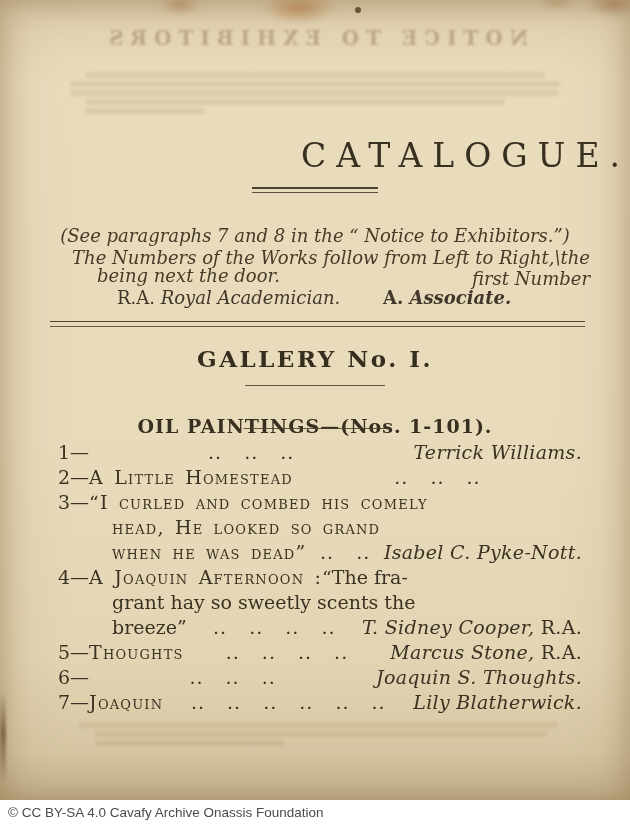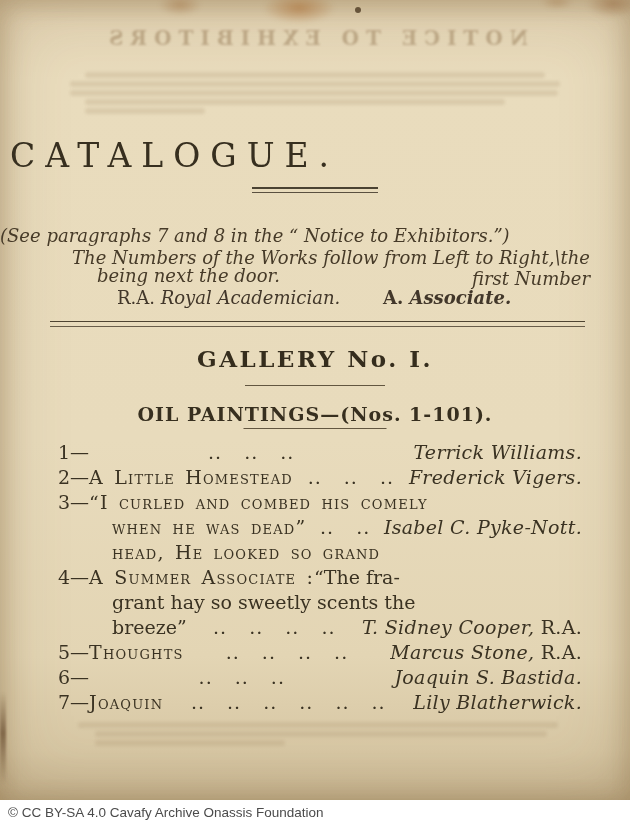--- a/index.html
+++ b/index.html
@@ -37,51 +37,51 @@
   .spot{position:absolute;border-radius:50%;filter:blur(2px);}
   .spot-a{left:262px;top:-8px;width:74px;height:32px;background:radial-gradient(ellipse at center,rgba(164,100,40,.55),rgba(164,100,40,0) 70%);}
   .spot-b{left:158px;top:-6px;width:44px;height:22px;background:radial-gradient(ellipse at center,rgba(150,95,45,.38),rgba(150,95,45,0) 70%);}
   .spot-c{left:586px;top:-10px;width:54px;height:28px;background:radial-gradient(ellipse at center,rgba(140,90,45,.45),rgba(140,90,45,0) 70%);}
   .spot-d{left:540px;top:-6px;width:34px;height:16px;background:radial-gradient(ellipse at center,rgba(150,100,50,.3),rgba(150,100,50,0) 70%);}
   .spot-dot{left:355px;top:7px;width:6px;height:6px;background:#55422a;border-radius:50%;filter:blur(.4px);opacity:.85;}
   .left-streak{position:absolute;left:0;top:692px;width:6px;height:92px;filter:blur(1px);
     background:linear-gradient(180deg,rgba(80,50,25,0),rgba(80,50,25,.55) 45%,rgba(80,50,25,0));}
   
   .title{
-    position:absolute;top:136px;left:0;right:0;margin:0;text-align:left;
+    position:absolute;top:136px;left:0;right:0;margin:0;text-align:right;
     font-size:33px;font-weight:normal;letter-spacing:10px;text-indent:10px;
     color:#372f1f;
   }
   .rule-title{
     position:absolute;top:187px;left:50%;transform:translateX(-50%);width:126px;height:3px;
     border-top:2px solid #4a4232;border-bottom:1px solid #5a5040;
   }
   .notice{position:absolute;margin:0;font-style:italic;font-size:18px;color:#463a28;}
   .n1{top:207px;left:0;right:0;text-align:center;}
-  .n2{top:225px;left:0;right:0;text-align:left;}
+  .n2{top:225px;left:0;right:0;text-align:center;}
   .n3{top:247px;left:48px;right:40px;text-align:right;}
   .n4{top:265px;left:97px;}
   .abbr-row{position:absolute;top:287px;left:0;right:0;height:22px;font-size:18px;color:#42372a;}
   .abbr-ra{position:absolute;left:117px;}
   .abbr-a{position:absolute;left:383px;font-weight:bold;}
   .abbr{font-style:normal;}
   .abbr-label{font-style:italic;text-align:right;}
   .rule-heavy{
     position:absolute;top:321px;left:50px;right:45px;height:4px;
     border-top:1.5px solid rgba(62,52,36,.9);border-bottom:1.5px solid rgba(62,52,36,.75);
   }
   .gallery-heading{
     position:absolute;top:345px;left:0;right:0;margin:0;text-align:center;
     font-size:23px;font-weight:bold;letter-spacing:2.5px;color:#352d1d;
   }
   .rule-thin{position:absolute;left:50%;transform:translateX(-50%);border-top:1.5px solid rgba(74,62,42,.85);}
   .r1{top:385px;width:140px;}
   .r2{top:428px;width:143px;}
   .section-heading{
-    position:absolute;top:399px;left:0;right:0;margin:4px;text-align:center;
+    position:absolute;top:399px;left:0;right:0;margin:16px;text-align:center;
     font-size:19px;font-weight:bold;letter-spacing:1px;color:#372f1f;
   }
   
   .entries{position:absolute;top:441px;left:58px;right:48px;font-size:19px;color:#3a3222;}
   .row{display:flex;align-items:baseline;height:25px;white-space:nowrap;}
   .row.indent{padding-left:54px;}
   .num{flex:none;}
   .sc{flex:none;font-variant:small-caps;letter-spacing:1.2px;word-spacing:3px;}
   .plain{flex:none;}
   .leader{flex:1;text-align:center;word-spacing:15px;letter-spacing:1px;overflow:hidden;padding:0 6px;}
@@ -138,57 +138,56 @@
     <div class="entries">
       <div class="row">
         <span class="num">1—</span>
           <span class="leader">.. .. ..</span>
           <span class="artist">Terrick Williams.</span>
       </div>
       <div class="row">
         <span class="num">2—</span>
           <span class="sc">A Little Homestead</span>
           <span class="leader">.. .. ..</span>
-          <span class="artist">Frederick Vigers.</span>
       </div>
       <div class="row">
         <span class="num">3—</span>
           <span class="sc">“I curled and combed his comely</span>
       </div>
       <div class="row indent">
+        <span class="sc">head, He looked so grand</span>
+      </div>
+      <div class="row indent">
         <span class="sc">when he was dead”</span>
           <span class="leader">.. ..</span>
           <span class="artist">Isabel C. Pyke-Nott.</span>
       </div>
-      <div class="row indent">
-        <span class="sc">head, He looked so grand</span>
-      </div>
       <div class="row">
         <span class="num">4—</span>
-          <span class="sc">A Summer Associate : </span>
+          <span class="sc">A Joaquin Afternoon : </span>
           <span class="plain">“The fra-</span>
       </div>
       <div class="row indent">
         <span class="plain">grant hay so sweetly scents the</span>
       </div>
       <div class="row indent">
         <span class="plain">breeze”</span>
           <span class="leader">.. .. .. ..</span>
           <span class="artist"><span style="font-style:italic">T. Sidney Cooper,</span><span class="suffix"> R.A.</span></span>
       </div>
       <div class="row">
         <span class="num">5—</span>
           <span class="sc">Thoughts</span>
           <span class="leader">.. .. .. ..</span>
           <span class="artist"><span style="">Marcus Stone,</span><span class="suffix"> R.A.</span></span>
       </div>
       <div class="row">
         <span class="num">6—</span>
           <span class="leader">.. .. ..</span>
-          <span class="artist">Joaquin S. Bastida.</span>
+          <span class="artist">Joaquin S. Thoughts.</span>
       </div>
       <div class="row">
         <span class="num">7—</span>
           <span class="sc">Joaquin</span>
           <span class="leader">.. .. .. .. .. ..</span>
           <span class="artist">Lily Blatherwick.</span>
       </div>
     </div>
   </div>
 

